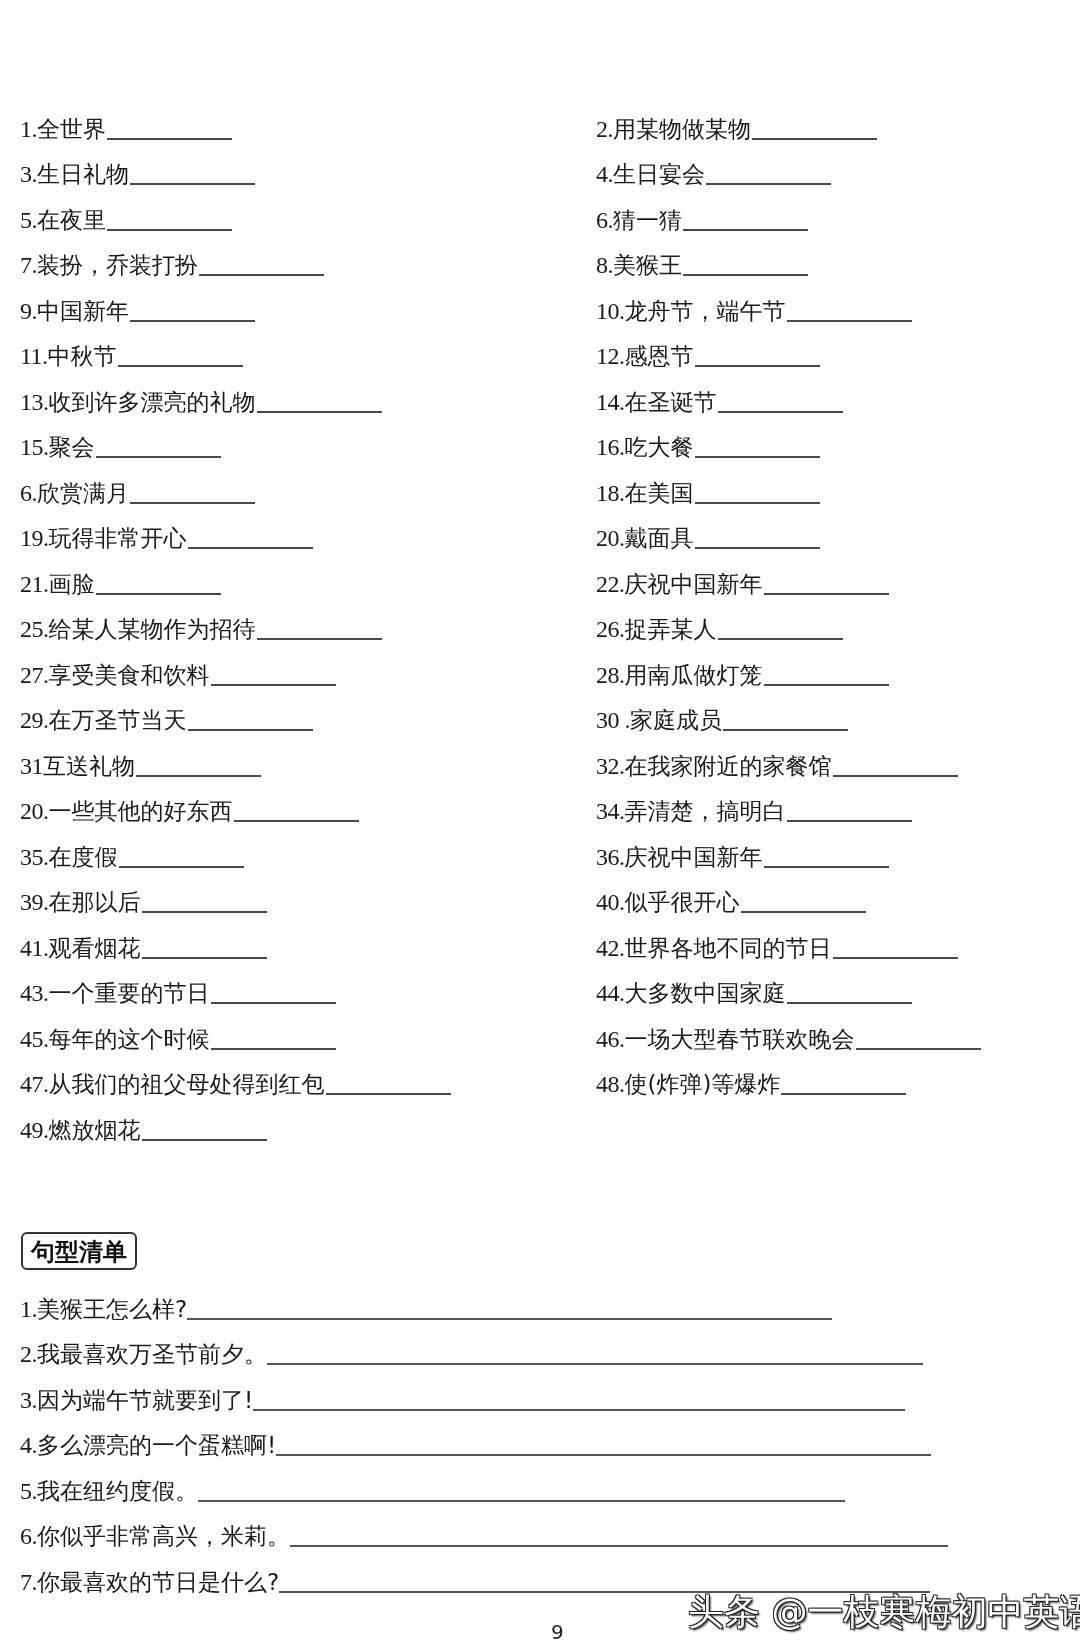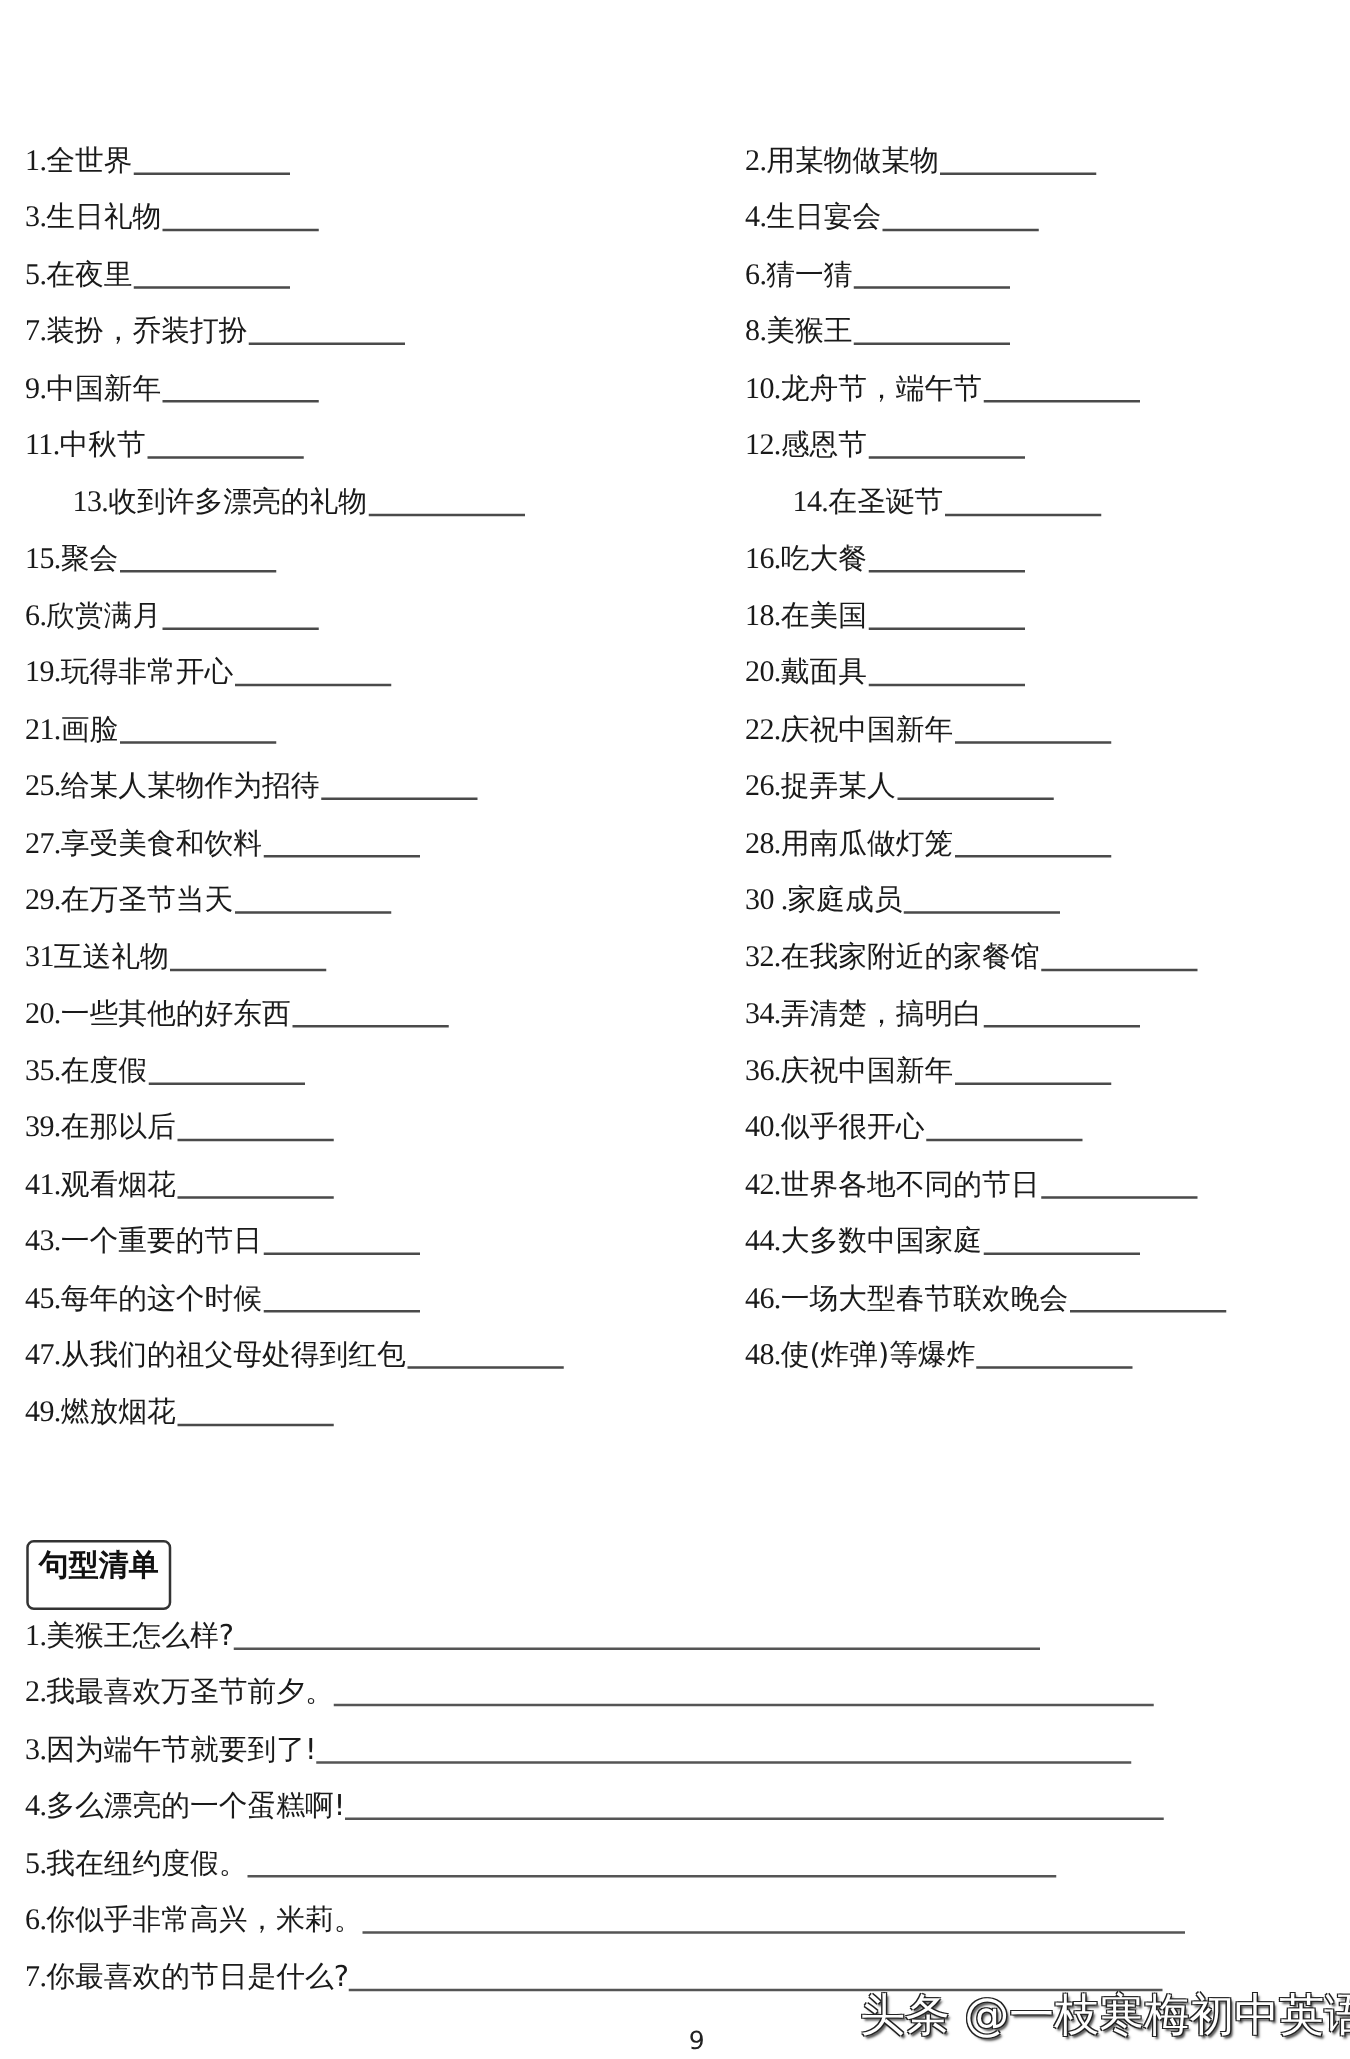--- a/index.html
+++ b/index.html
@@ -20,21 +20,21 @@
   .cell.left { position: absolute; left: 20px; }
   .cell.right { position: absolute; left: 596px; }
   .num { font-family: "Liberation Serif", "DejaVu Serif", serif; font-size: 24px; letter-spacing: -0.5px; }
   .blank {
     display: inline-block; width: 125px; height: 0; border-bottom: 2px solid #4a4a4a;
     margin-bottom: 4px; margin-left: 1px;
   }
   .section-header {
     position: absolute; left: 21px; top: 1232px;
     border: 2px solid #333; border-radius: 6px;
-    padding: 2px 8px 18px 8px;
+    padding: 2px 8px 0 8px;
     font-size: 24px; font-weight: bold; color: #111; line-height: 32px;
   }
   .sentences { position: absolute; left: 20px; top: 1278px; width: 1040px; }
   .srow { position: relative; height: 45.5px; display: flex; align-items: flex-end; }
   .srow .cell { position: static; }
   .sline { display: inline-block; height: 0; border-bottom: 2px solid #555; margin-bottom: 4px; }
   .watermark {
     position: absolute; left: 688px; top: 1588px;
     font-size: 36px; color: #ffffff; letter-spacing: 0px;
     text-shadow: 1px 1px 0 #222, -1px -1px 0 #222, 1px -1px 0 #222, -1px 1px 0 #222, 2px 2px 2px #444;
@@ -113,21 +113,21 @@
         <span class="num">11.</span>
         <span>中秋节</span>
         <span class="blank"></span>
       </div>
       <div class="cell right">
         <span class="num">12.</span>
         <span>感恩节</span>
         <span class="blank"></span>
       </div>
     </div>
-    <div class="vrow" style="position: relative; margin-left: 38px;">
+    <div class="vrow" style="position: relative;">
       <div class="cell left">
         <span class="num">13.</span>
         <span>收到许多漂亮的礼物</span>
         <span class="blank"></span>
       </div>
       <div class="cell right">
         <span class="num">14.</span>
         <span>在圣诞节</span>
         <span class="blank"></span>
       </div>

